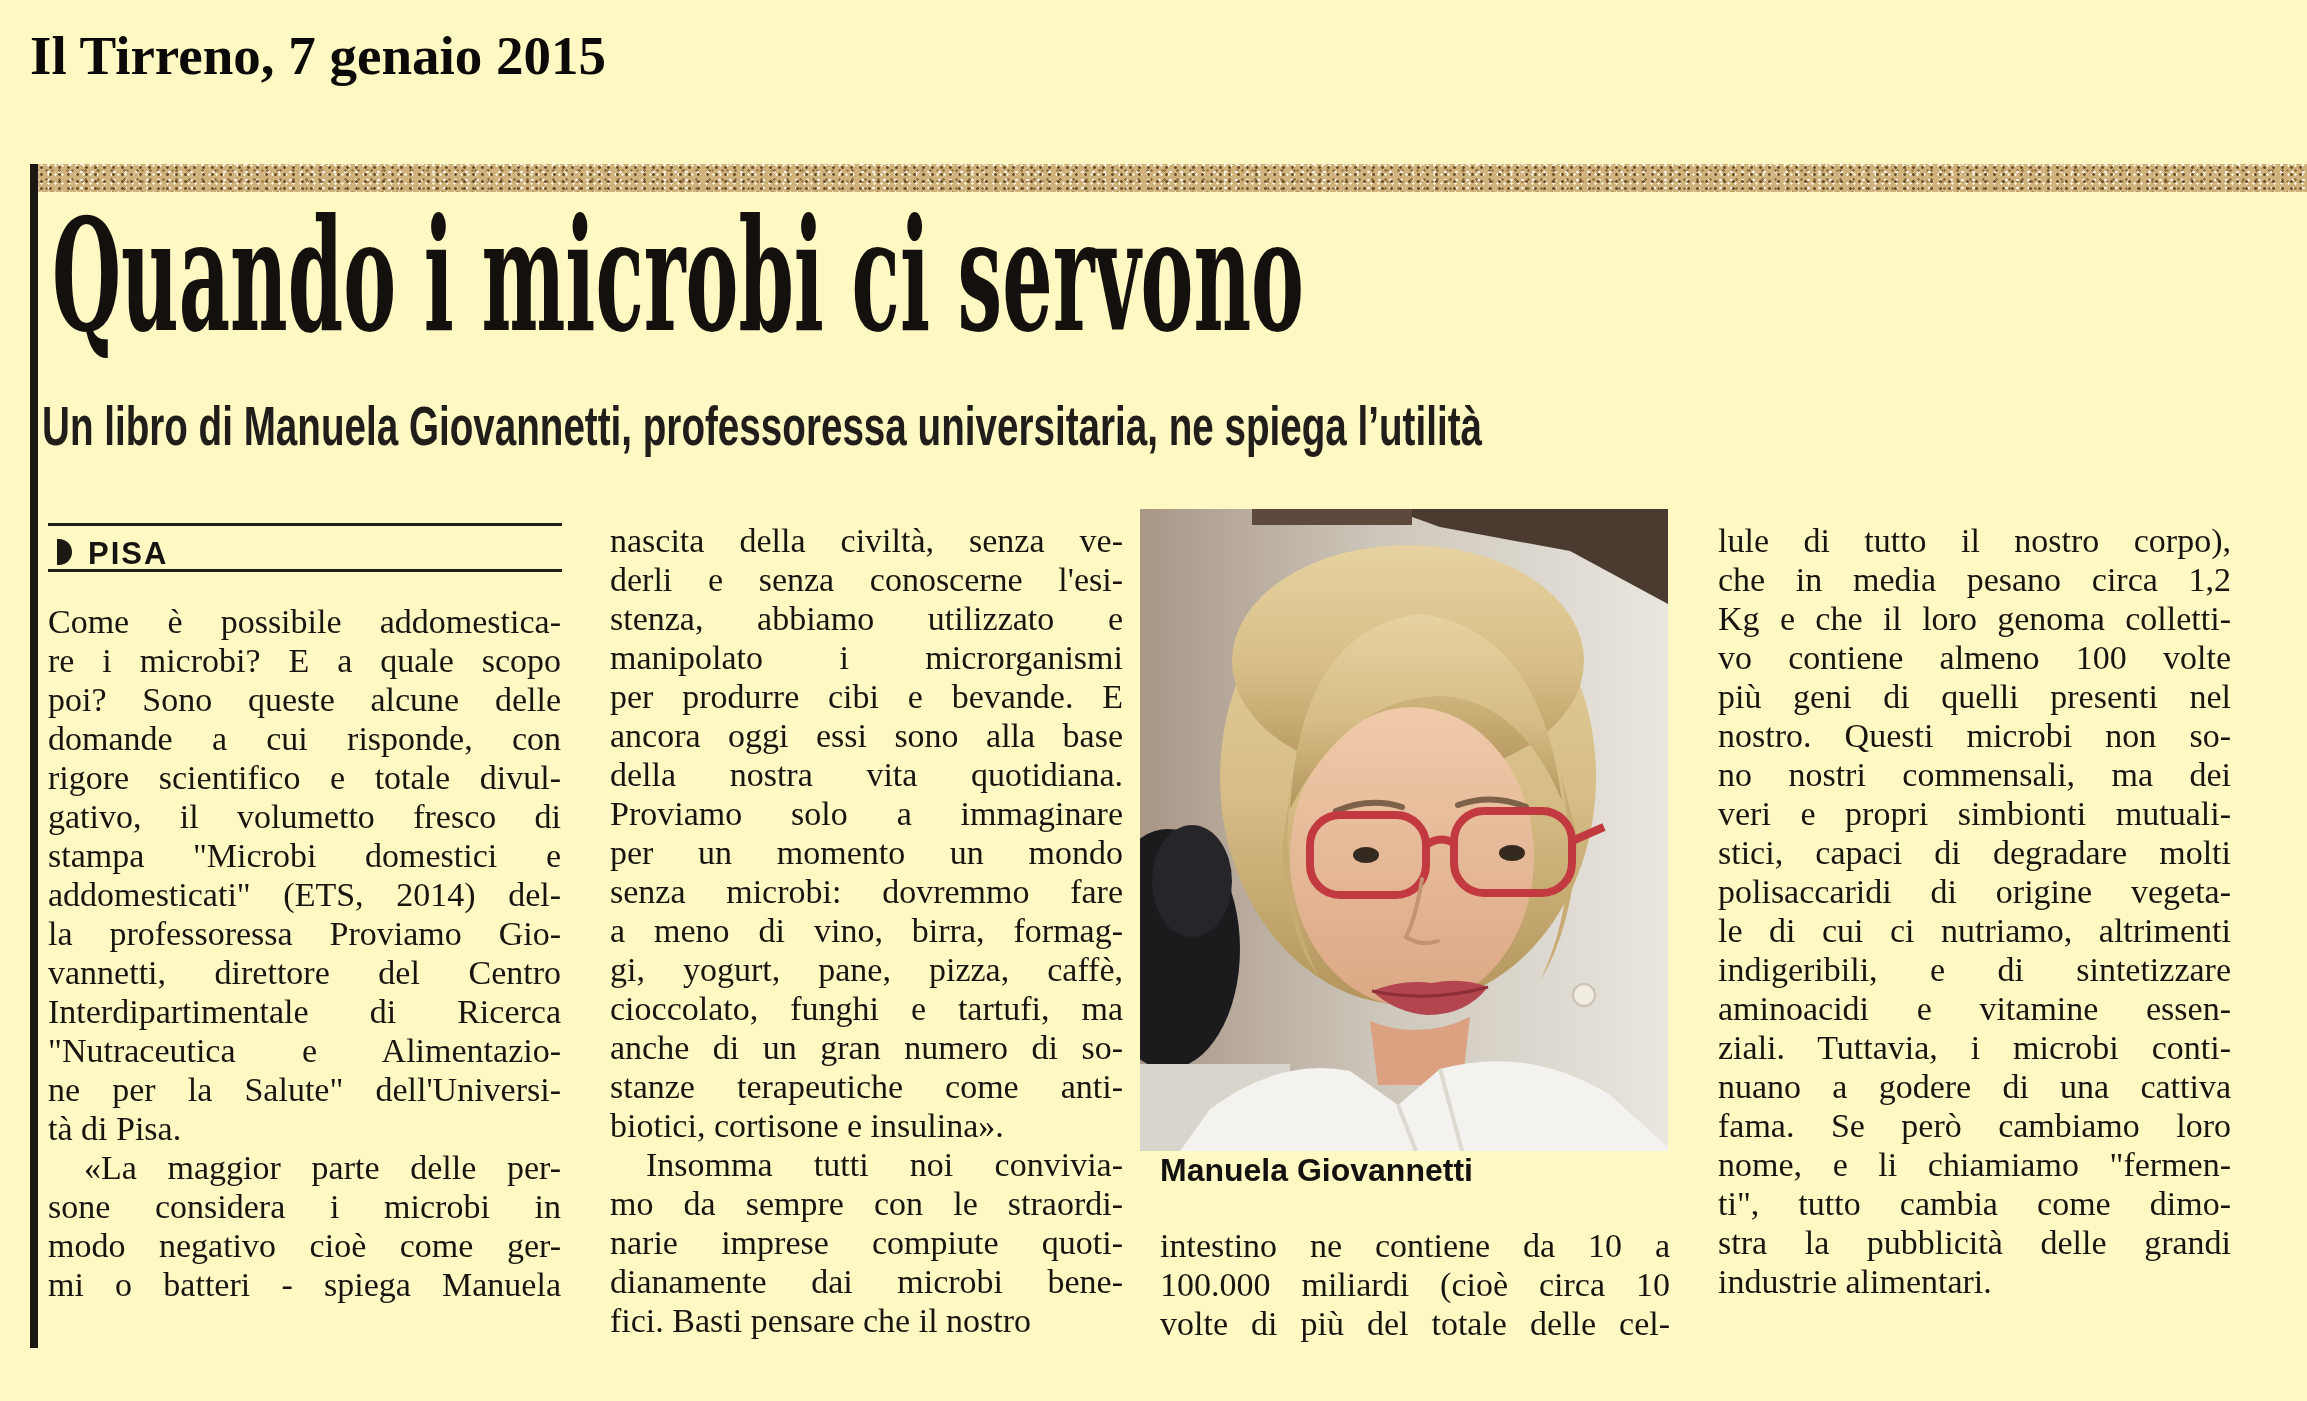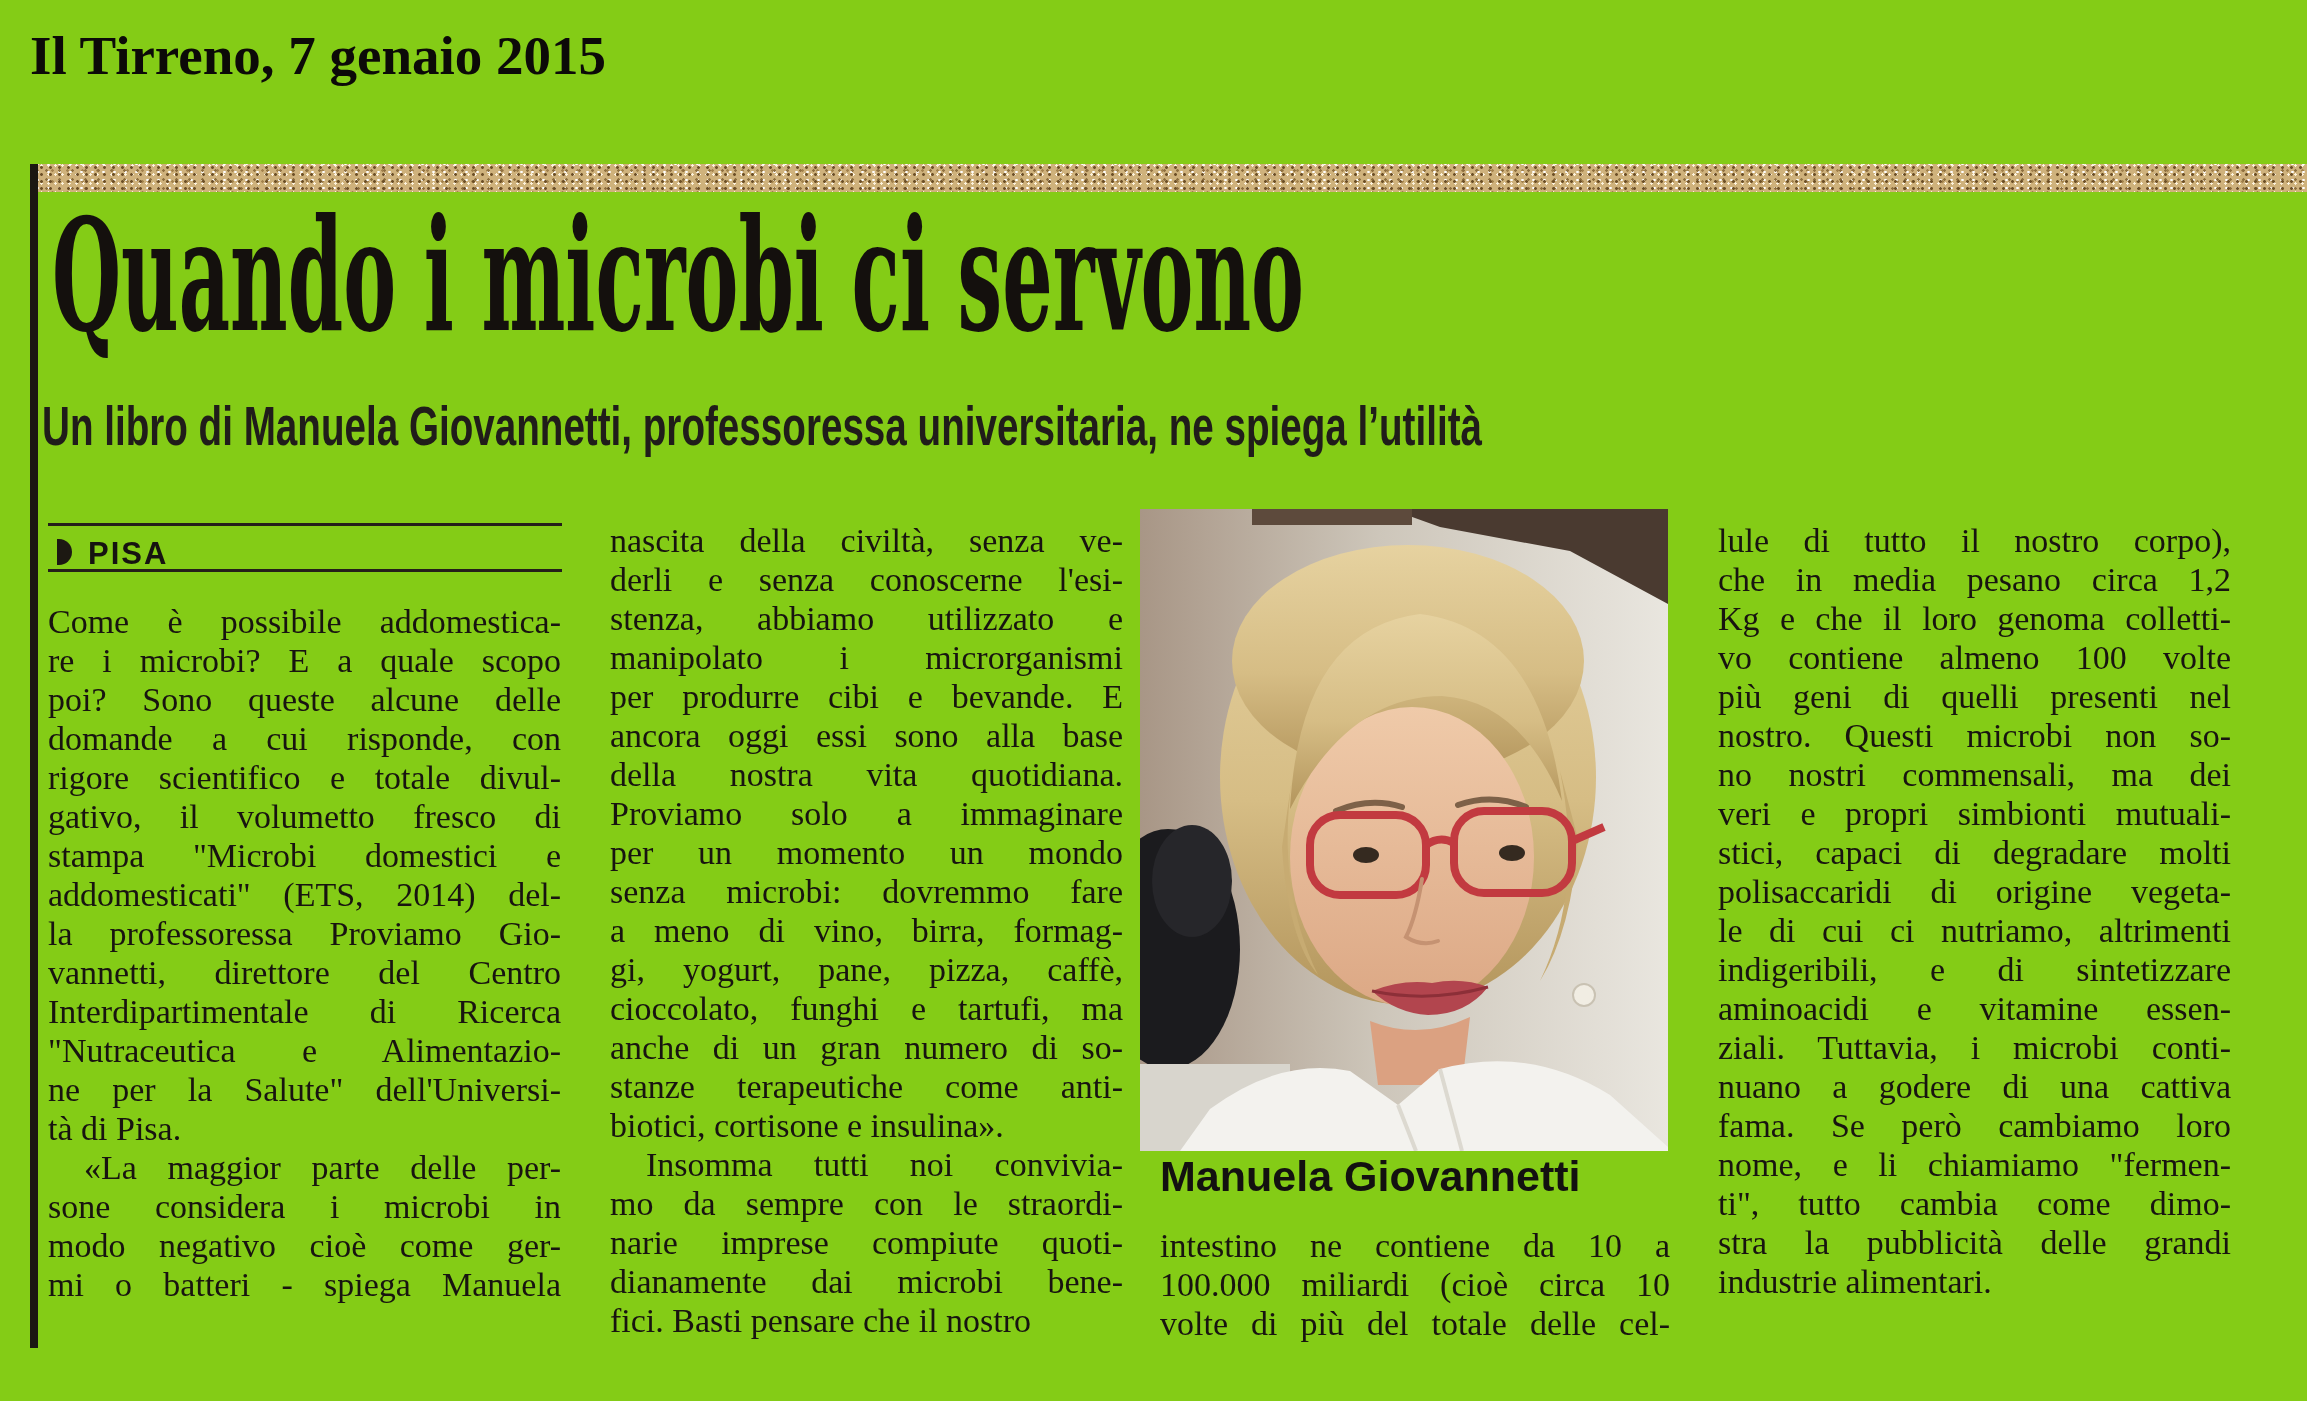--- a/index.html
+++ b/index.html
@@ -1,18 +1,18 @@
 <!DOCTYPE html>
 <html><head>
 <meta charset="utf-8">
 <style>
   html,body{margin:0;padding:0;background:#e8e8e8;}
   .page{
     position:relative;width:2307px;height:1401px;
-    background:#84cc16;overflow:hidden;
+    background:#fef9c3;overflow:hidden;
     font-family:"Liberation Serif",serif;color:#1a1510;
   }
   .abs{position:absolute;}
   .date-line{
     left:30px;top:26px;
     font-family:"Liberation Serif",serif;font-weight:bold;
     font-size:55px;line-height:1.1;color:#0c0a08;letter-spacing:0px;
   }
   .stipple-bar{
     left:37px;top:164px;width:2270px;height:28px;
@@ -63,21 +63,21 @@
   #col3{left:1160px;top:1226px;width:510px;}
   #col4{left:1718px;top:521px;width:513px;}
   .photo{
     left:1140px;top:509px;width:528px;height:642px;
     background:#cfc8bd;
   }
   .photo svg{display:block;}
   .caption{
     left:1160px;top:1152px;width:505px;
     font-family:"Liberation Sans",sans-serif;font-weight:bold;
-    font-size:43px;color:#131110;
+    font-size:32px;color:#131110;
   }
 </style>
 </head>
 <body>
 
 <div class="page">
 
   <div class="abs date-line">Il Tirreno, 7 genaio 2015</div>
 
   <div class="abs stipple-bar"></div>

